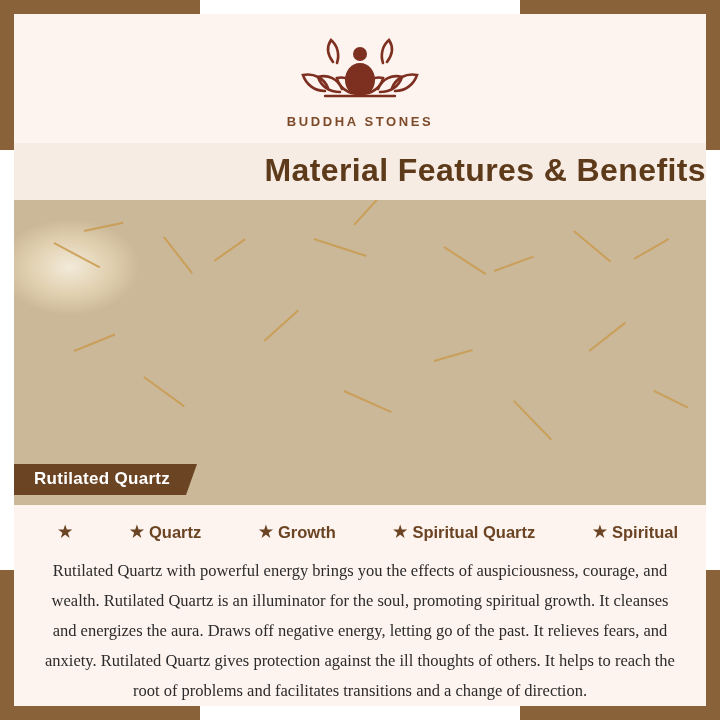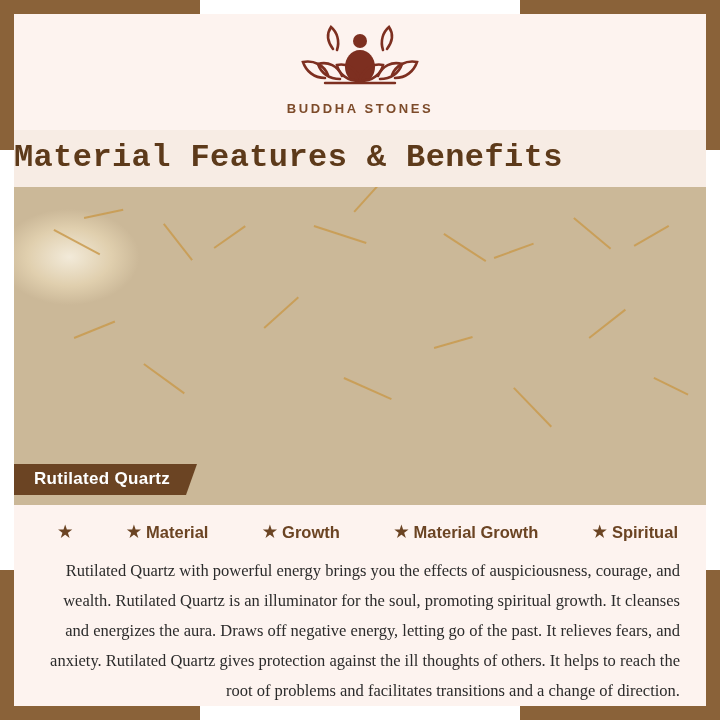--- a/index.html
+++ b/index.html
@@ -41,22 +41,22 @@
     top: 14px;
     width: 692px;
     height: 692px;
     background: #fdf3ef;
     display: flex;
     flex-direction: column;
   }
 
   
   .header {
-    padding-top: 5px;
-    text-align: left;
+    padding-top: 18px;
+    text-align: right;
     background: #fdf3ef;
   }
   .logo-wrap {
     display: flex;
     flex-direction: column;
     align-items: center;
     gap: 6px;
   }
   .logo-icon { line-height: 0; }
   .brand-name {
@@ -65,21 +65,21 @@
     color: #7d4b2a;
     font-weight: 700;
     font-family: "Liberation Sans", sans-serif;
   }
   .title-band {
     margin-top: 14px;
     background: #f7ece4;
     padding: 9px 0 11px;
   }
   .title {
-    font-family: Liberation Mono, monospace;
+    font-family: Liberation Sans, sans-serif;
     font-size: 32px;
     font-weight: 700;
     color: #5d3a1a;
     letter-spacing: 0.4px;
   }
 
   
   .photo {
     position: relative;
     width: 692px;
@@ -160,21 +160,21 @@
     font-weight: 700;
     font-family: "Liberation Sans", sans-serif;
   }
   .kw .star { color: #6b4423; font-size: 16px; line-height: 1; }
 
   .body-text {
     font-family: "Liberation Serif", serif;
     font-size: 16.5px;
     line-height: 1.82;
     color: #2b2b2b;
-    text-align: right;
+    text-align: center;
     padding: 0 4px;
   }
 </style>
 </head>
 <body>
 
 <div class="page">
 
   <div class="corner corner-tl-h"></div>
   <div class="corner corner-tl-v"></div>
@@ -239,29 +239,29 @@
       <div class="photo-label">Rutilated Quartz</div>
     </div>
 
     <div class="content">
       <div class="keywords">
         <span class="kw">
           <span class="star">★</span>
         </span>
         <span class="kw">
           <span class="star">★</span>
-          <span>Material</span>
+          <span>Quartz</span>
         </span>
         <span class="kw">
           <span class="star">★</span>
           <span>Growth</span>
         </span>
         <span class="kw">
           <span class="star">★</span>
-          <span>Material Growth</span>
+          <span>Spiritual Quartz</span>
         </span>
         <span class="kw">
           <span class="star">★</span>
           <span>Spiritual</span>
         </span>
       </div>
 
       <p class="body-text">Rutilated Quartz with powerful energy brings you the effects of auspiciousness, courage, and wealth. Rutilated Quartz is an illuminator for the soul, promoting spiritual growth. It cleanses and energizes the aura. Draws off negative energy, letting go of the past. It relieves fears, and anxiety. Rutilated Quartz gives protection against the ill thoughts of others.  It helps to reach the root of problems and facilitates transitions and a change of direction.</p>
     </div>
 

